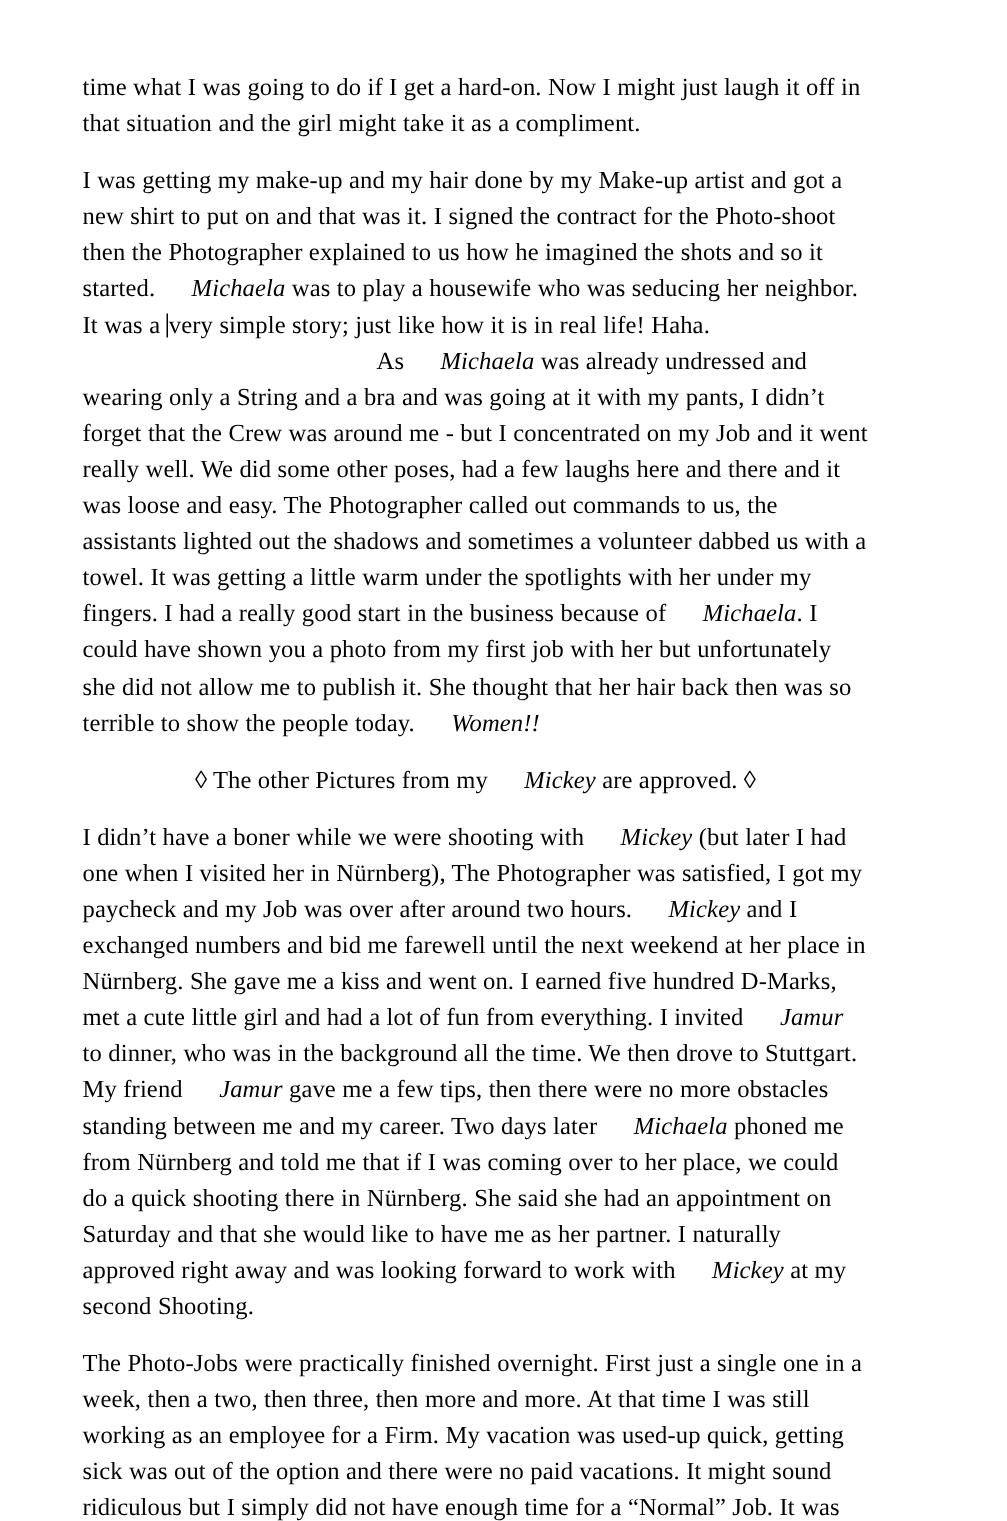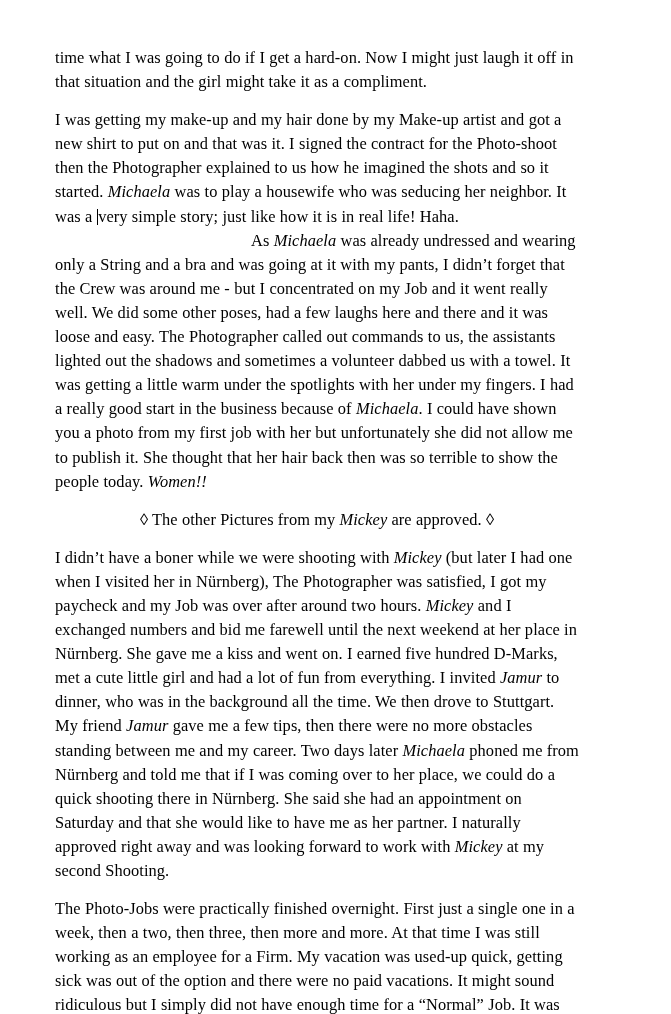--- a/index.html
+++ b/index.html
@@ -42,20 +42,21 @@
     font-size: 16.4px;
     line-height: 24.1px;
     text-align: center;
     letter-spacing: 0.005em;
   }
   p.heading.tight {
     margin-top: 2px;
   }
   .it {
     font-style: italic;
+    margin-left: 20px;
   }
   .gap {
     display: inline-block;
     width: 196px;
   }
   .caret {
     display: inline-block;
     width: 1px;
     height: 16px;
     background: #000000;

